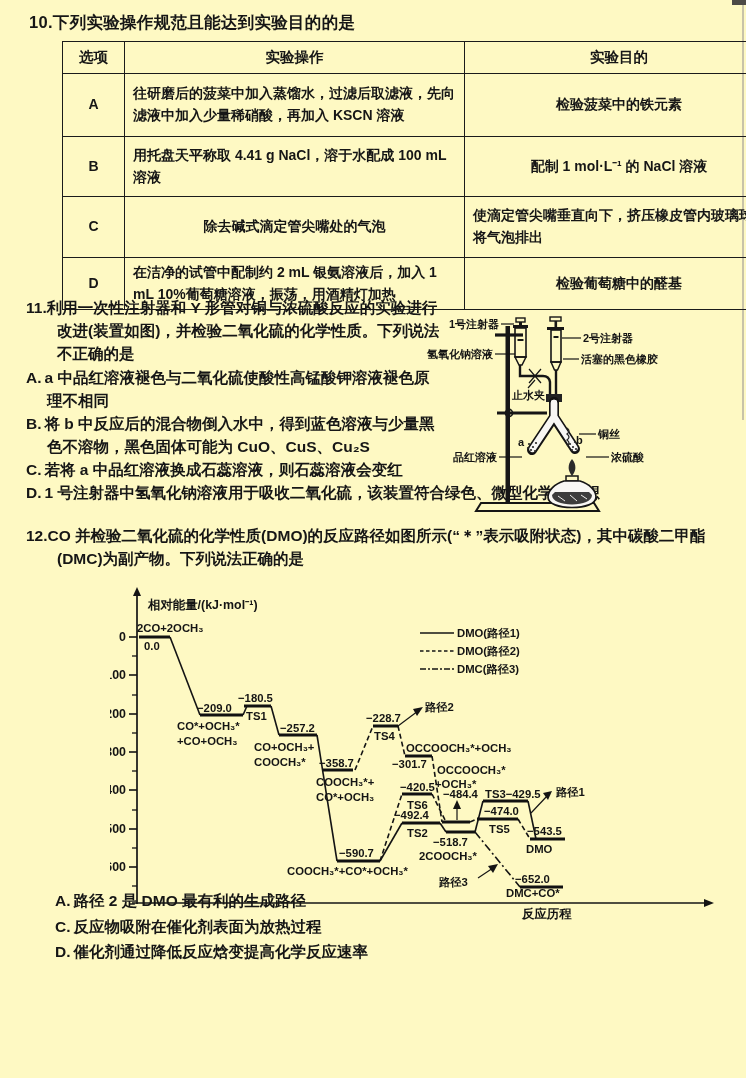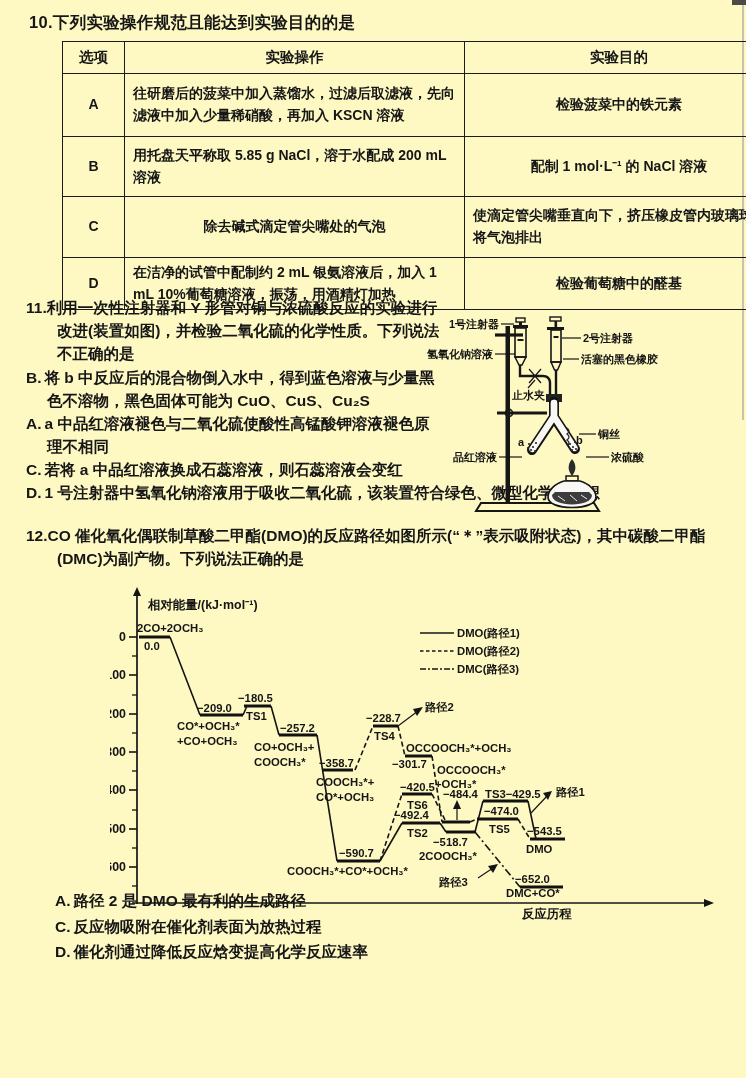--- a/index.html
+++ b/index.html
@@ -62,41 +62,41 @@
       <th class="col-op">实验操作</th>
       <th class="col-pur">实验目的</th>
     </tr>
     <tr class="r-a">
       <td class="col-opt">A</td>
       <td class="col-op cell-left">往研磨后的菠菜中加入蒸馏水，过滤后取滤液，先向滤液中加入少量稀硝酸，再加入 KSCN 溶液</td>
       <td class="col-pur cell-center">检验菠菜中的铁元素</td>
     </tr>
     <tr class="r-b">
       <td class="col-opt">B</td>
-      <td class="col-op cell-left">用托盘天平称取 5.85 g NaCl，溶于水配成 200 mL 溶液</td>
+      <td class="col-op cell-left">用托盘天平称取 4.41 g NaCl，溶于水配成 100 mL 溶液</td>
       <td class="col-pur cell-center">配制 1 mol·L⁻¹ 的 NaCl 溶液</td>
     </tr>
     <tr class="r-c">
       <td class="col-opt">C</td>
       <td class="col-op cell-center">除去碱式滴定管尖嘴处的气泡</td>
       <td class="col-pur cell-left">使滴定管尖嘴垂直向下，挤压橡皮管内玻璃球将气泡排出</td>
     </tr>
     <tr class="r-d">
       <td class="col-opt">D</td>
       <td class="col-op cell-left">在洁净的试管中配制约 2 mL 银氨溶液后，加入 1 mL 10%葡萄糖溶液，振荡，用酒精灯加热</td>
       <td class="col-pur cell-center">检验葡萄糖中的醛基</td>
     </tr>
   </tbody>
     </table>
 
   <div class="qblock q11">
     <div class="float-spacer"></div>
     <p class="stem"><span>11.</span><span>利用一次性注射器和 Y 形管对铜与浓硫酸反应的实验进行改进(装置如图)，并检验二氧化硫的化学性质。下列说法不正确的是</span></p>
+    <p class="opt"><span class="lab">A.</span><span>a 中品红溶液褪色与二氧化硫使酸性高锰酸钾溶液褪色原理不相同</span></p>
     <p class="opt"><span class="lab">B.</span><span>将 b 中反应后的混合物倒入水中，得到蓝色溶液与少量黑色不溶物，黑色固体可能为 CuO、CuS、Cu₂S</span></p>
-    <p class="opt"><span class="lab">A.</span><span>a 中品红溶液褪色与二氧化硫使酸性高锰酸钾溶液褪色原理不相同</span></p>
     <p class="opt"><span class="lab">C.</span><span>若将 a 中品红溶液换成石蕊溶液，则石蕊溶液会变红</span></p>
     <p class="opt"><span class="lab">D.</span><span>1 号注射器中氢氧化钠溶液用于吸收二氧化硫，该装置符合绿色、微型化学的思想</span></p>
   </div>
 
   <svg class="apparatus" width="331" height="205" viewBox="0 0 331 205">
     <g>
       <rect x="90.5" y="16" width="4.5" height="178" fill="#161616"></rect>
       <polygon points="66,193 179,193 184,201 61,201" fill="none" stroke="#161616" stroke-width="2"></polygon>
       <line x1="80" y1="25" x2="108" y2="25" stroke="#161616" stroke-width="3.2"></line>
       <line x1="82" y1="103" x2="132" y2="103" stroke="#161616" stroke-width="3.2"></line>
@@ -172,21 +172,21 @@
     <text class="ap-t" x="166" y="53">活塞的黑色橡胶</text>
     <text class="ap-t" x="97" y="89">止水夹</text>
     <text class="ap-t" x="183" y="128">铜丝</text>
     <text class="ap-t" x="82" y="151" text-anchor="end">品红溶液</text>
     <text class="ap-t" x="196" y="151">浓硫酸</text>
     <text class="ap-t" x="103" y="136">a</text>
     <text class="ap-t" x="161" y="134">b</text>
   </svg>
 
   <div class="qblock q12">
-    <p class="stem"><span>12.</span><span>CO 催化氧化偶联制草酸二甲酯(DMO)的反应路径如图所示(“＊”表示吸附状态)，其中碳酸二甲酯(DMC)为副产物。下列说法正确的是</span></p>
+    <p class="stem"><span>12.</span><span>CO 并检验二氧化硫的化学性质(DMO)的反应路径如图所示(“＊”表示吸附状态)，其中碳酸二甲酯(DMC)为副产物。下列说法正确的是</span></p>
   </div>
 
   <svg class="chart" width="640" height="345" viewBox="0 0 640 345">
     <g>
       <line x1="27" y1="10" x2="27" y2="321" class="ln"></line>
       <polygon points="27,4 23,13 31,13" class="arrowfill"></polygon>
       <line x1="22" y1="320" x2="598" y2="320" class="ln"></line>
       <polygon points="604,320 594,316 594,324" class="arrowfill"></polygon>
 
       <g stroke="#141414" stroke-width="1.6">

